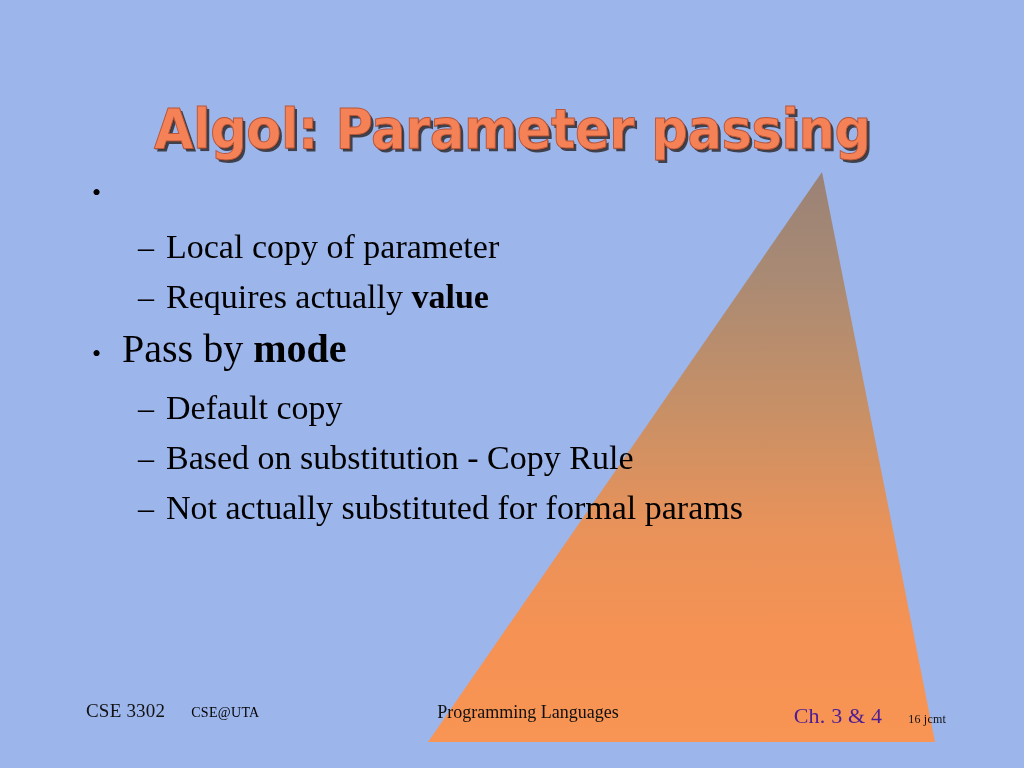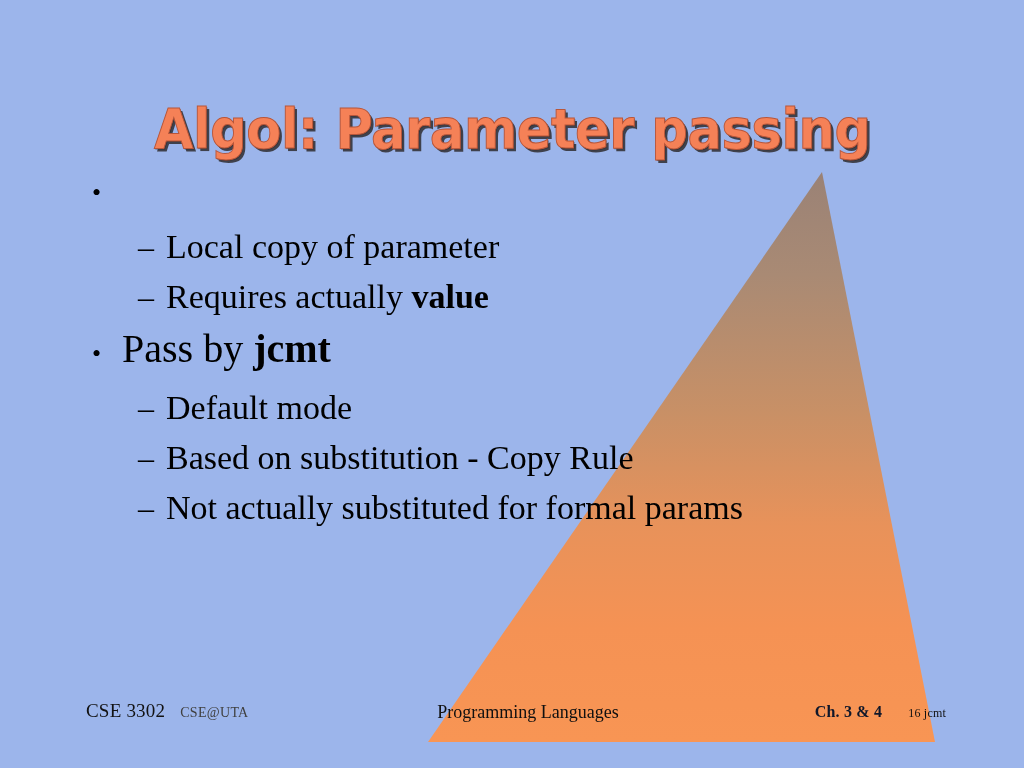--- a/index.html
+++ b/index.html
@@ -133,46 +133,45 @@
     display: flex;
     align-items: baseline;
   }
   #footer-course {
     font-size: 19px;
     color: #121212;
     letter-spacing: 0.2px;
   }
   #footer-org {
     font-size: 14px;
-    color: #404040;
-    margin-left: 15px;
+    color: #000000;
+    margin-left: 26px;
     font-variant: small-caps;
     letter-spacing: 0.3px;
   }
   #footer-center {
     position: absolute;
     left: 16px;
     top: 2px;
     width: 1024px;
     text-align: center;
     font-size: 18px;
     color: #101010;
   }
   #footer-right {
     position: absolute;
     right: 78px;
     top: 3px;
     display: flex;
     align-items: baseline;
   }
   #footer-chapter {
-    font-size: 16px;
-    color: #0f172a;
+    font-size: 22px;
+    color: #4c1d95;
     letter-spacing: 0.2px;
-    font-weight: bold;
   }
   #footer-slidenum {
     font-size: 12px;
     color: #101010;
     margin-left: 26px;
     letter-spacing: 0.2px;
   }
 </style>
 </head>
 <body>
@@ -208,26 +207,26 @@
       <span class="bullet-text"><span>Local copy of parameter</span><span class="bold-word"></span></span>
     </div>
 
     <div class="bullet-row level-2">
       <span class="marker">–</span>
       <span class="bullet-text"><span>Requires actually </span><span class="bold-word">value</span></span>
     </div>
 
     <div class="bullet-row level-1">
       <span class="marker">•</span>
-      <span class="bullet-text"><span>Pass by </span><span class="bold-word">jcmt</span></span>
-    </div>
-
-    <div class="bullet-row level-2">
-      <span class="marker">–</span>
-      <span class="bullet-text"><span>Default mode</span><span class="bold-word"></span></span>
+      <span class="bullet-text"><span>Pass by </span><span class="bold-word">mode</span></span>
+    </div>
+
+    <div class="bullet-row level-2">
+      <span class="marker">–</span>
+      <span class="bullet-text"><span>Default copy</span><span class="bold-word"></span></span>
     </div>
 
     <div class="bullet-row level-2">
       <span class="marker">–</span>
       <span class="bullet-text"><span>Based on substitution - Copy Rule</span><span class="bold-word"></span></span>
     </div>
 
     <div class="bullet-row level-2">
       <span class="marker">–</span>
       <span class="bullet-text"><span>Not actually substituted for formal params</span><span class="bold-word"></span></span>

